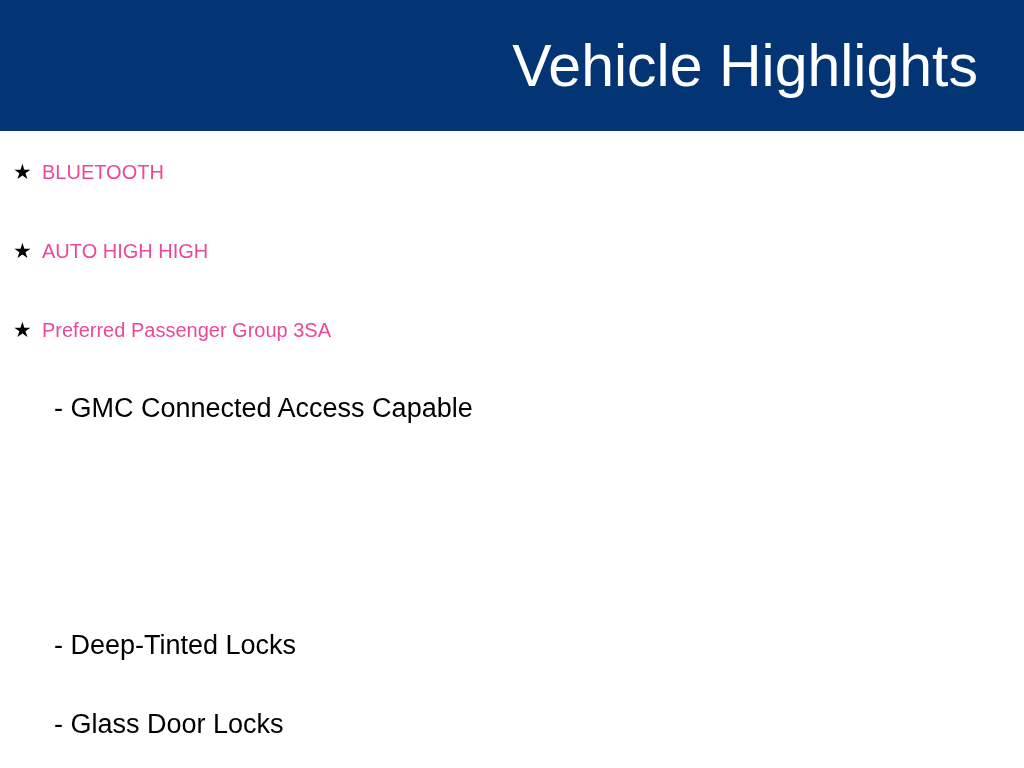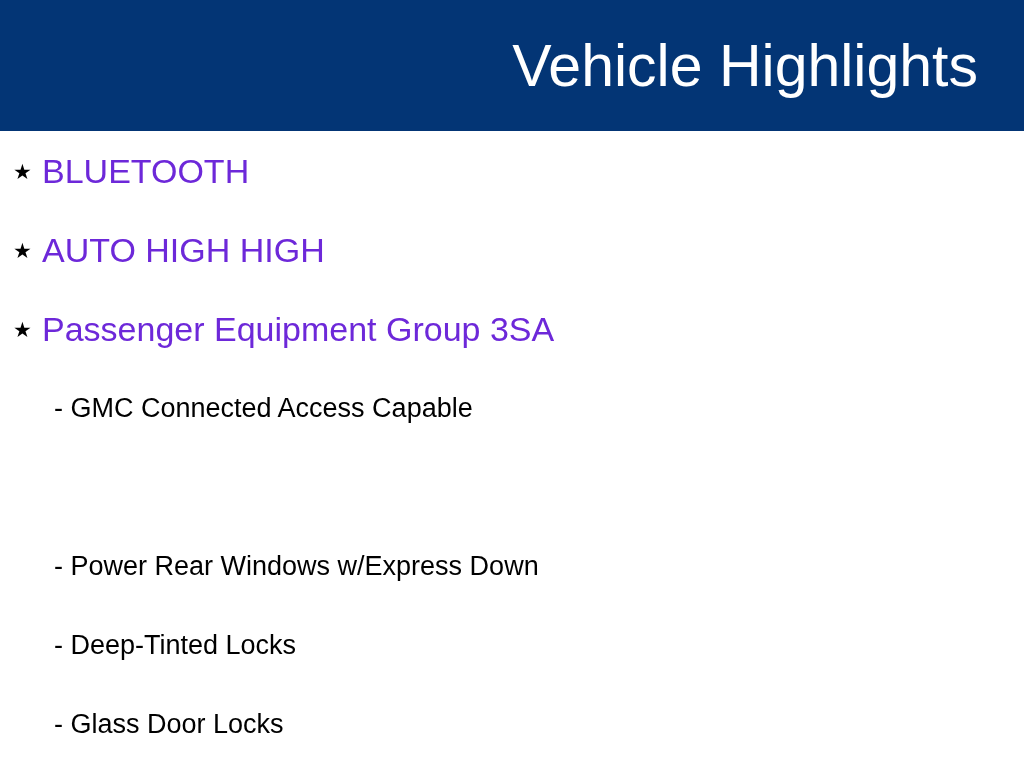--- a/index.html
+++ b/index.html
@@ -71,23 +71,23 @@
     display: inline-block;
     width: 29px;
     flex: 0 0 29px;
     color: #000000;
     font-family: "DejaVu Sans", sans-serif;
     font-size: 21px;
     line-height: 1;
     text-align: left;
   }
   .item-text {
-    color: #6d28d9;
+    color: #ec4899;
     font-family: "Liberation Sans", sans-serif;
-    font-size: 34px;
+    font-size: 20px;
     font-weight: 400;
     line-height: 1.1;
     white-space: nowrap;
   }
   .sub-text {
     color: #000000;
     font-family: "Liberation Sans", sans-serif;
     font-size: 27px;
     font-weight: 400;
     line-height: 1.1;
@@ -107,27 +107,24 @@
       <div class="row level-0" style="top: 20px;">
         <span class="bullet-star">★</span>
         <span class="item-text">BLUETOOTH</span>
       </div>
       <div class="row level-0" style="top: 99px;">
         <span class="bullet-star">★</span>
         <span class="item-text">AUTO HIGH HIGH</span>
       </div>
       <div class="row level-0" style="top: 178px;">
         <span class="bullet-star">★</span>
-        <span class="item-text">Passenger Equipment Group 3SA</span>
+        <span class="item-text">Preferred Passenger Group 3SA</span>
       </div>
       <div class="row level-1" style="top: 257px;">
         <span class="sub-text">- GMC Connected Access Capable</span>
-      </div>
-      <div class="row level-1" style="top: 415px;">
-        <span class="sub-text">- Power Rear Windows w/Express Down</span>
       </div>
       <div class="row level-1" style="top: 494px;">
         <span class="sub-text">- Deep-Tinted Locks</span>
       </div>
       <div class="row level-1" style="top: 573px;">
         <span class="sub-text">- Glass Door Locks</span>
       </div>
     </div>
 
 </div>

